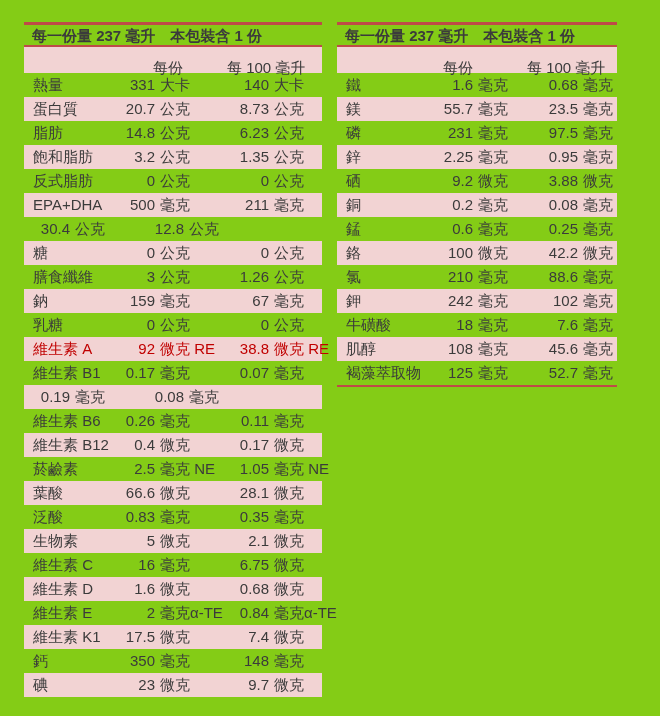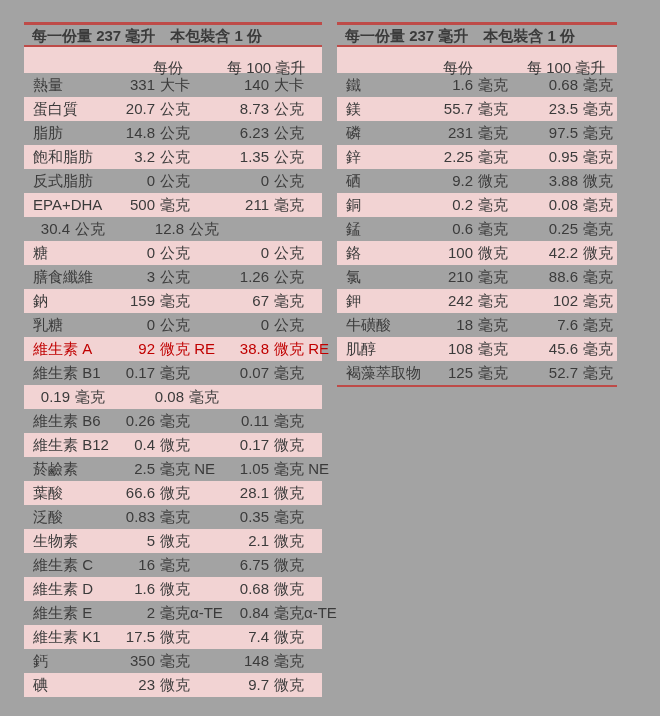--- a/index.html
+++ b/index.html
@@ -8,21 +8,21 @@
     --hl:#c00000;
     --ink:#3b3b3b;
   }
   *{box-sizing:border-box;}
   html,body{margin:0;padding:0;background:#ffffff;}
   body{
     width:660px;height:716px;
     font-family:"Liberation Sans",sans-serif;
     font-size:15px;color:var(--ink);
   }
-  .page{position:relative;width:660px;height:716px;background:#a3a3a3;overflow:hidden;}
+  .page{position:relative;width:660px;height:716px;background:#84cc16;overflow:hidden;}
 
   .ntable{position:absolute;top:22px;border-top:3px solid var(--accent);}
   .t-left{left:24px;width:298px;}
   .t-right{left:337px;width:280px;border-bottom:2px solid var(--accent);}
 
   .title{
     height:22px;line-height:22px;font-weight:700;padding-left:8px;
     white-space:nowrap;border-bottom:2px solid var(--accent);
   }
   .head-row{position:relative;height:26px;line-height:26px;background:var(--band);}

